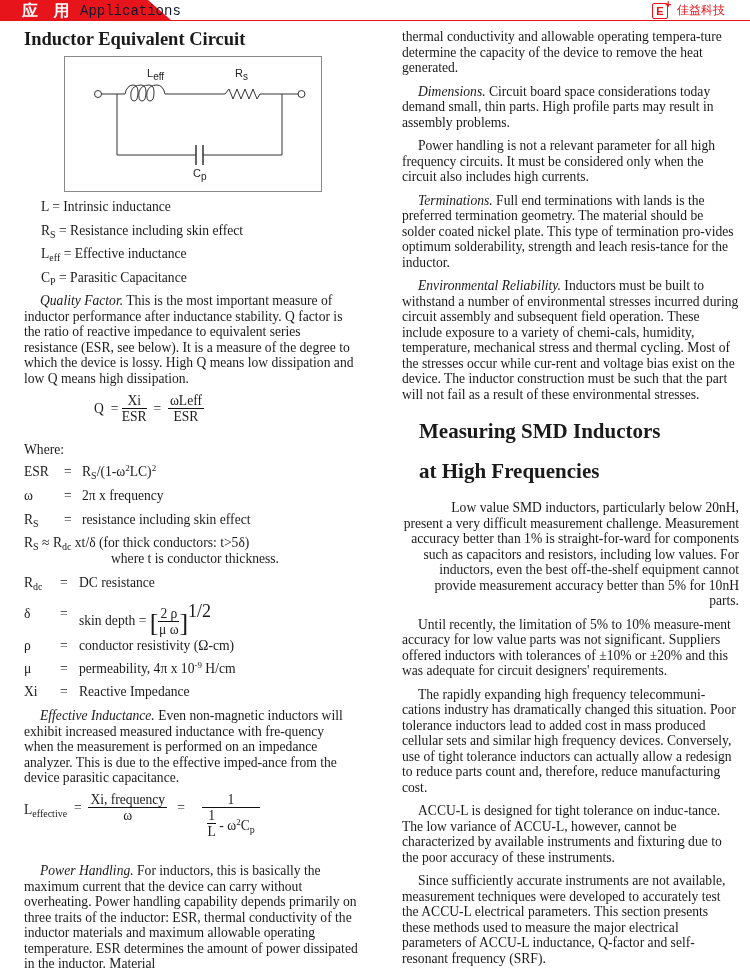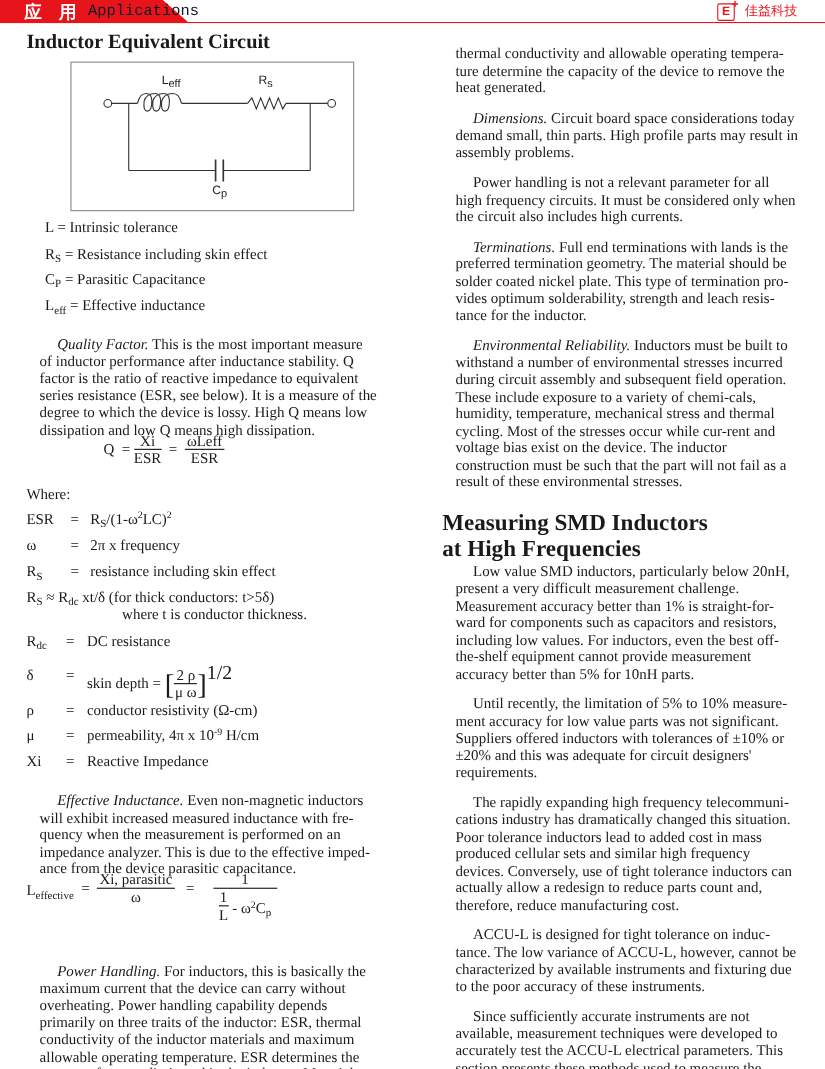--- a/index.html
+++ b/index.html
@@ -19,22 +19,22 @@
               font-weight:bold; line-height:14px; text-align:center; }
   .hdr-plus { position:absolute; left:665px; top:-2px; color:#e8141b; font-size:11px; font-weight:bold;
               font-family:"Liberation Sans",sans-serif; }
   .hdr-brand { position:absolute; left:677px; top:2px; color:#e8141b; font-family:"DejaVu Sans",sans-serif;
                font-size:12px; line-height:16px; }
   .col { position:absolute; font-family:"Liberation Serif","DejaVu Serif",serif; font-size:13.6px;
          line-height:15.5px; color:#1a1a1a; }
   .colL { left:24px; top:28px; width:332px; }
   .colR { left:402px; top:29px; width:337px; }
   h1.t1 { margin:0 0 6px 0; font-size:18.5px; font-weight:bold; line-height:22px; }
-  h1.t2 { margin:0; font-size:21px; font-weight:bold; line-height:23px; }
-  p { margin:12px; text-align:left; }
+  h1.t2 { margin:17px; font-size:21px; font-weight:bold; line-height:23px; }
+  p { margin:0; text-align:left; }
   p.ind { text-indent:16px; }
   .gap { margin-top:8px; }
   i { font-style:italic; }
   sub { font-size:10px; vertical-align:-3px; line-height:0; }
   sup { font-size:9px; vertical-align:5px; line-height:0; }
   .circuit { position:absolute; left:64px; top:56px; width:256px; height:134px; border:1px solid #888;
              background:#fff; }
   .frac { display:inline-block; vertical-align:middle; text-align:center; }
   .frac .n { display:block; border-bottom:1px solid #111; padding:0 2px; line-height:15px; }
   .frac .d { display:block; line-height:15px; }
@@ -77,24 +77,24 @@
       <line x1="131" y1="88" x2="131" y2="108" stroke-width="1.5"></line>
       <line x1="138" y1="88" x2="138" y2="108" stroke-width="1.5"></line>
     </g>
   </svg>
   <span style="position:absolute;left:82px;top:10px;font-family:'Liberation Sans',sans-serif;font-size:11px;color:#222;"><span>L</span><sub>eff</sub></span>
   <span style="position:absolute;left:170px;top:10px;font-family:'Liberation Sans',sans-serif;font-size:11px;color:#222;"><span>R</span><sub>s</sub></span>
   <span style="position:absolute;left:128px;top:110px;font-family:'Liberation Sans',sans-serif;font-size:11px;color:#222;"><span>C</span><sub>p</sub></span>
 </div>
 
 <div class="col" style="left:41px;top:199px;width:320px;">
-  <div style="height:23.5px;"><span>L</span><span> = Intrinsic tolerance</span></div>
+  <div style="height:23.5px;"><span>L</span><span> = Intrinsic inductance</span></div>
   <div style="height:23.5px;"><span>R</span><sub>S</sub><span> = Resistance including skin effect</span></div>
+  <div style="height:23.5px;"><span>L</span><sub>eff</sub><span> = Effective inductance</span></div>
   <div style="height:23.5px;"><span>C</span><sub>P</sub><span> = Parasitic Capacitance</span></div>
-  <div style="height:23.5px;"><span>L</span><sub>eff</sub><span> = Effective inductance</span></div>
 </div>
 
 <div class="col" style="left:24px;top:293px;width:332px;">
   <p class="ind"><i>Quality Factor.</i><span> This is the most important measure of inductor performance after inductance stability. Q factor is the ratio of reactive impedance to equivalent series resistance (ESR, see below). It is a measure of the degree to which the device is lossy. High Q means low dissipation and low Q means high dissipation.</span></p>
 </div>
 
 <div class="col" style="left:94px;top:393px;white-space:nowrap;">
   <span>Q</span>&nbsp;&nbsp;<span>=</span>
   <span class="frac" style="vertical-align:-8px;"><span class="n">Xi</span><span class="d">ESR</span></span>
   &nbsp;<span>=</span>&nbsp;
@@ -150,37 +150,37 @@
     <span class="v" style="left:55px;text-align:center;">Reactive Impedance</span>
 </div>
 
 <div class="col" style="left:24px;top:708px;width:332px;">
   <p class="ind"><i>Effective Inductance.</i><span> Even non-magnetic inductors will exhibit increased measured inductance with fre-quency when the measurement is performed on an impedance analyzer. This is due to the effective imped-ance from the device parasitic capacitance.</span></p>
 </div>
 
 <div class="col" style="left:24px;top:792px;white-space:nowrap;">
   <span style="vertical-align:-2px;"><span>L</span><sub>effective</sub></span>
   &nbsp;<span>=</span>&nbsp;
-  <span class="frac" style="vertical-align:-8px;"><span class="n">Xi, parasitic</span><span class="d">ω</span></span>
+  <span class="frac" style="vertical-align:-8px;"><span class="n">Xi, frequency</span><span class="d">ω</span></span>
   &nbsp;&nbsp;<span>=</span>&nbsp;&nbsp;&nbsp;&nbsp;
   <span class="frac" style="vertical-align:-18px;min-width:58px;"><span class="n">1</span><span class="d" style="line-height:14px;"><span class="frac" style="vertical-align:-6px;"><span class="n" style="padding:0 1px;">1</span><span class="d">L</span></span><span> - ω</span><sup>2</sup><span>C</span><sub>p</sub></span></span>
 </div>
 
 <div class="col" style="left:24px;top:863px;width:334px;">
   <p class="ind"><i>Power Handling.</i><span> For inductors, this is basically the maximum current that the device can carry without overheating. Power handling capability depends primarily on three traits of the inductor: ESR, thermal conductivity of the inductor materials and maximum allowable operating temperature. ESR determines the amount of power dissipated in the inductor. Material</span></p>
 </div>
 
 <div class="col colR">
   <p>thermal conductivity and allowable operating tempera-ture determine the capacity of the device to remove the heat generated.</p>
   <p class="ind gap"><i>Dimensions.</i><span> Circuit board space considerations today demand small, thin parts. High profile parts may result in assembly problems.</span></p>
   <p class="ind gap">Power handling is not a relevant parameter for all high frequency circuits. It must be considered only when the circuit also includes high currents.</p>
   <p class="ind gap"><i>Terminations.</i><span> Full end terminations with lands is the preferred termination geometry. The material should be solder coated nickel plate. This type of termination pro-vides optimum solderability, strength and leach resis-tance for the inductor.</span></p>
   <p class="ind gap"><i>Environmental Reliability.</i><span> Inductors must be built to withstand a number of environmental stresses incurred during circuit assembly and subsequent field operation. These include exposure to a variety of chemi-cals, humidity, temperature, mechanical stress and thermal cycling. Most of the stresses occur while cur-rent and voltage bias exist on the device. The inductor construction must be such that the part will not fail as a result of these environmental stresses.</span></p>
   <div style="margin-top:18px;">
     <h1 class="t2">Measuring SMD Inductors</h1>
     <h1 class="t2">at High Frequencies</h1>
   </div>
-  <p class="ind" style="margin-top:2px;">Low value SMD inductors, particularly below 20nH, present a very difficult measurement challenge. Measurement accuracy better than 1% is straight-for-ward for components such as capacitors and resistors, including low values. For inductors, even the best off-the-shelf equipment cannot provide measurement accuracy better than 5% for 10nH parts.</p>
+  <p class="ind" style="margin-top:2px;text-align:right;">Low value SMD inductors, particularly below 20nH, present a very difficult measurement challenge. Measurement accuracy better than 1% is straight-for-ward for components such as capacitors and resistors, including low values. For inductors, even the best off-the-shelf equipment cannot provide measurement accuracy better than 5% for 10nH parts.</p>
   <p class="ind gap">Until recently, the limitation of 5% to 10% measure-ment accuracy for low value parts was not significant. Suppliers offered inductors with tolerances of ±10% or ±20% and this was adequate for circuit designers' requirements.</p>
   <p class="ind gap">The rapidly expanding high frequency telecommuni-cations industry has dramatically changed this situation. Poor tolerance inductors lead to added cost in mass produced cellular sets and similar high frequency devices. Conversely, use of tight tolerance inductors can actually allow a redesign to reduce parts count and, therefore, reduce manufacturing cost.</p>
   <p class="ind gap">ACCU-L is designed for tight tolerance on induc-tance. The low variance of ACCU-L, however, cannot be characterized by available instruments and fixturing due to the poor accuracy of these instruments.</p>
   <p class="ind gap">Since sufficiently accurate instruments are not available, measurement techniques were developed to accurately test the ACCU-L electrical parameters. This section presents these methods used to measure the major electrical parameters of ACCU-L inductance, Q-factor and self-resonant frequency (SRF).</p>
 </div>
 
 </body></html>

